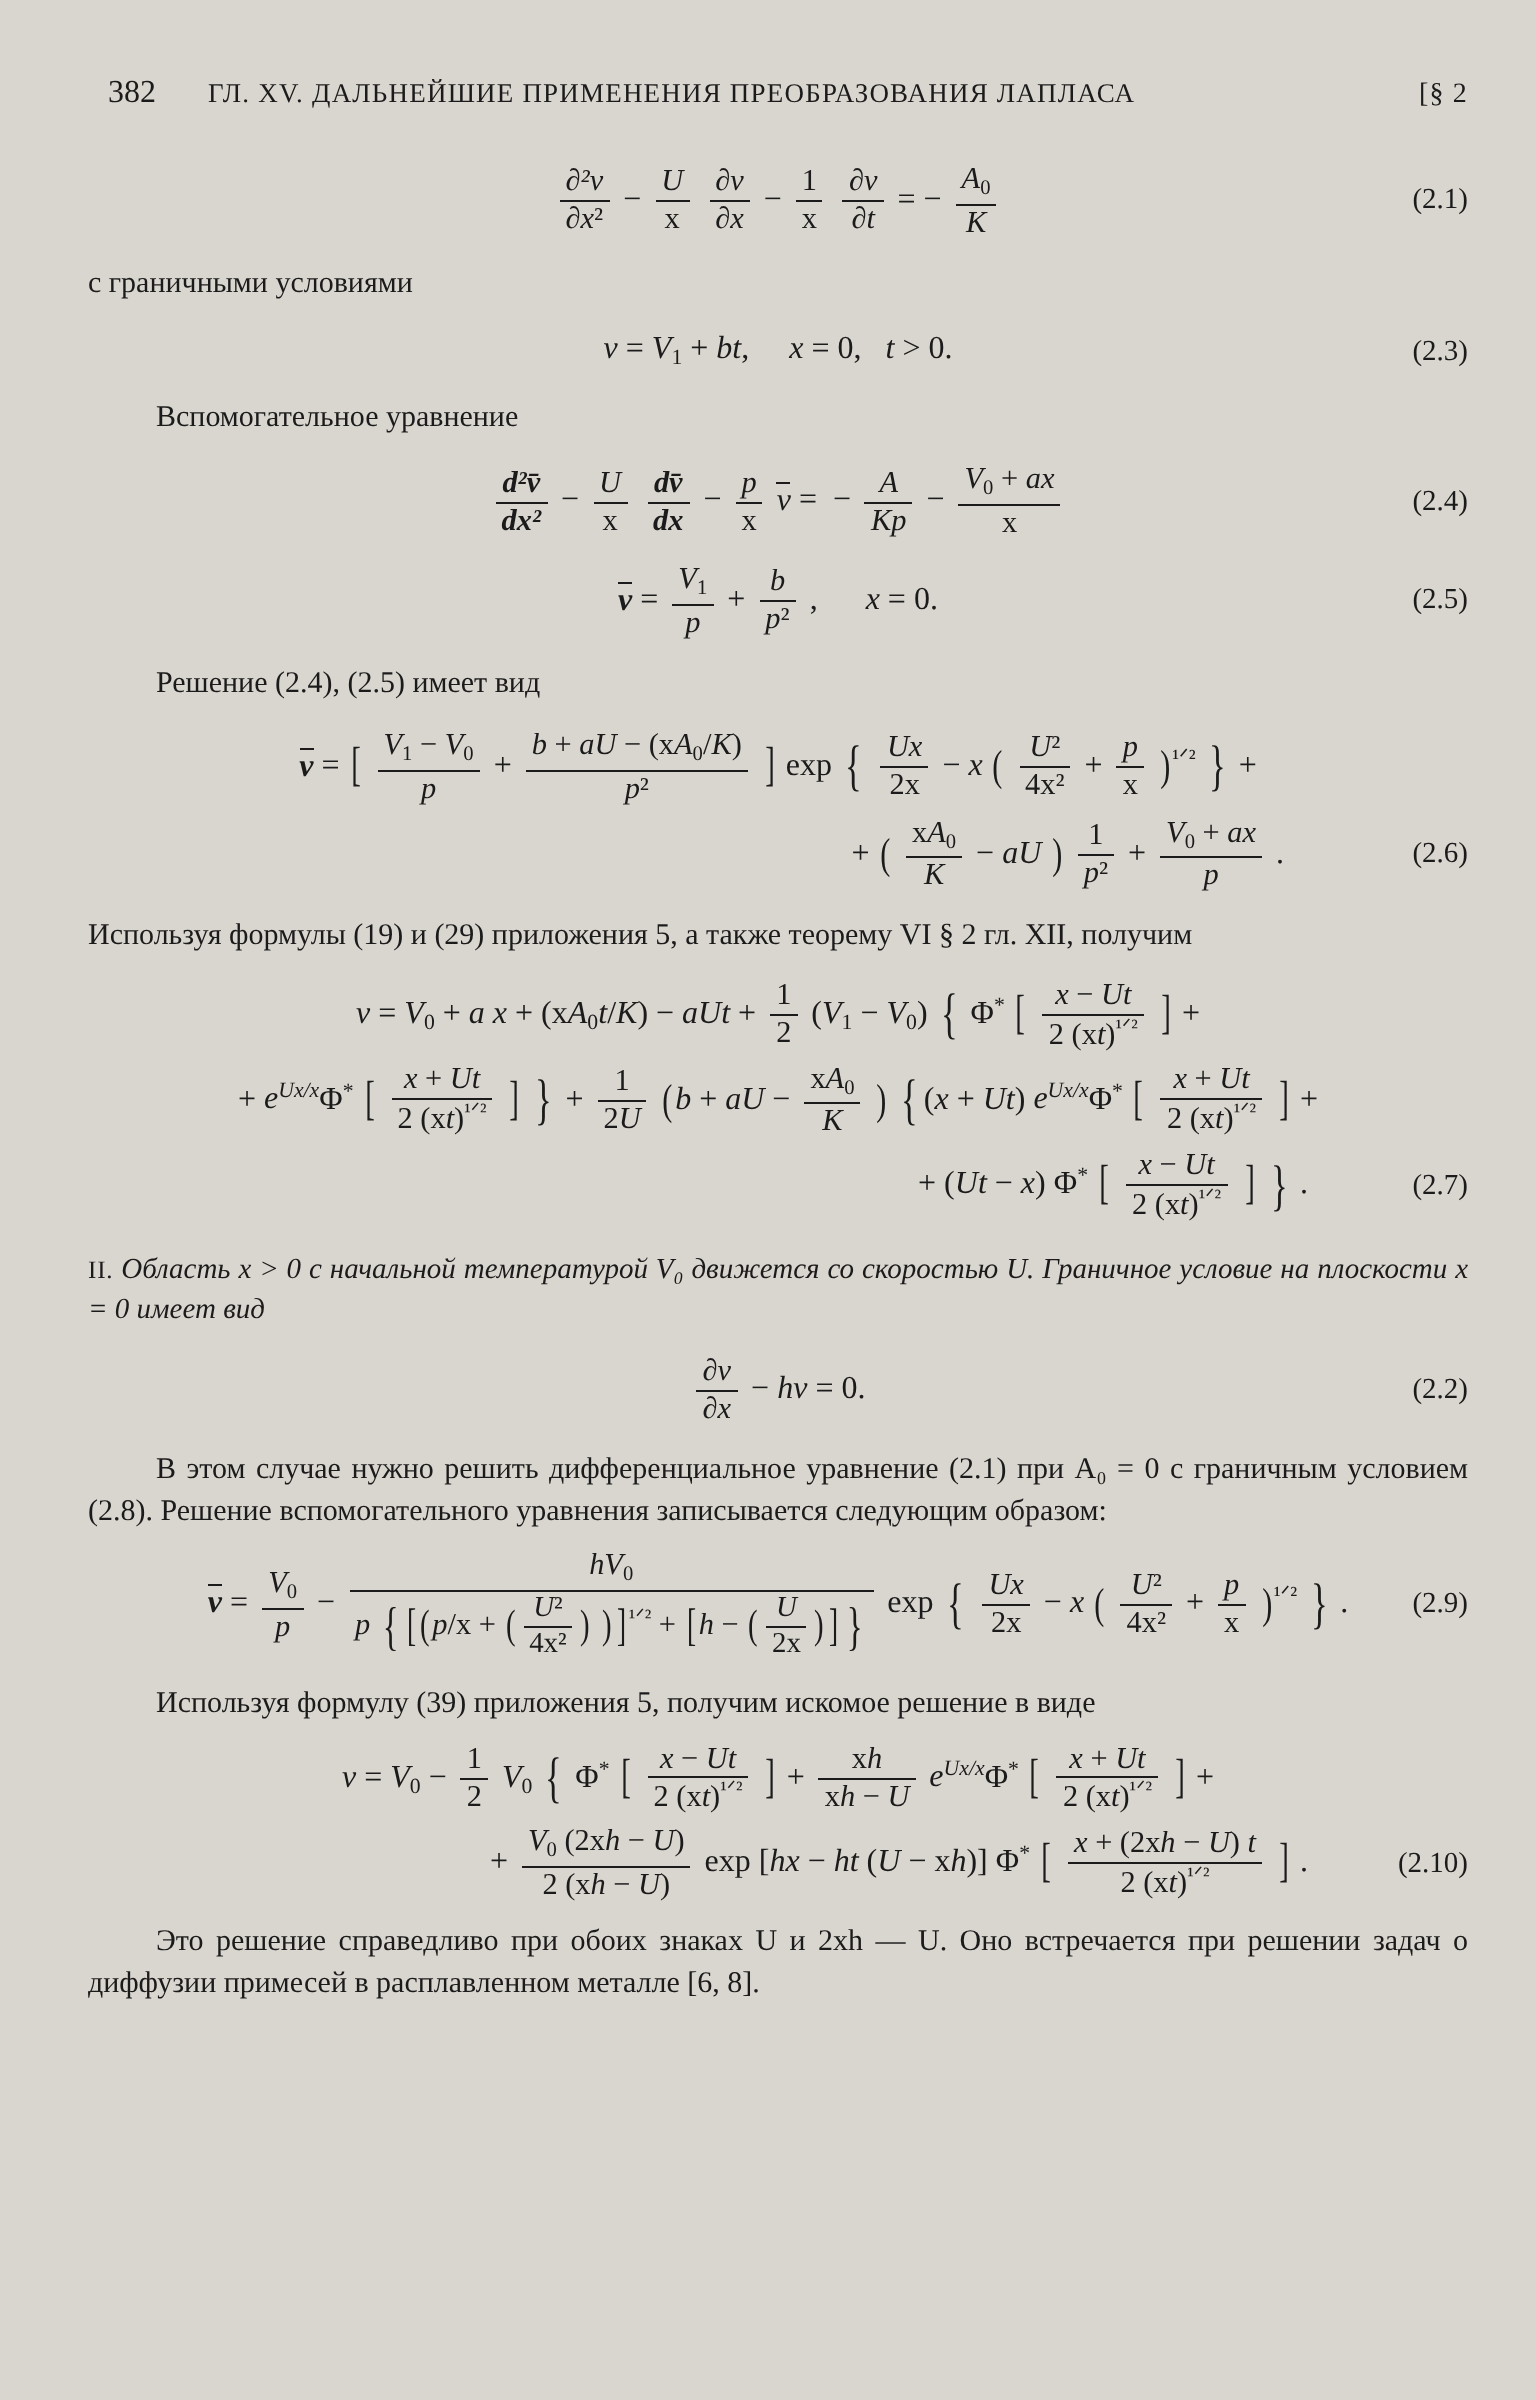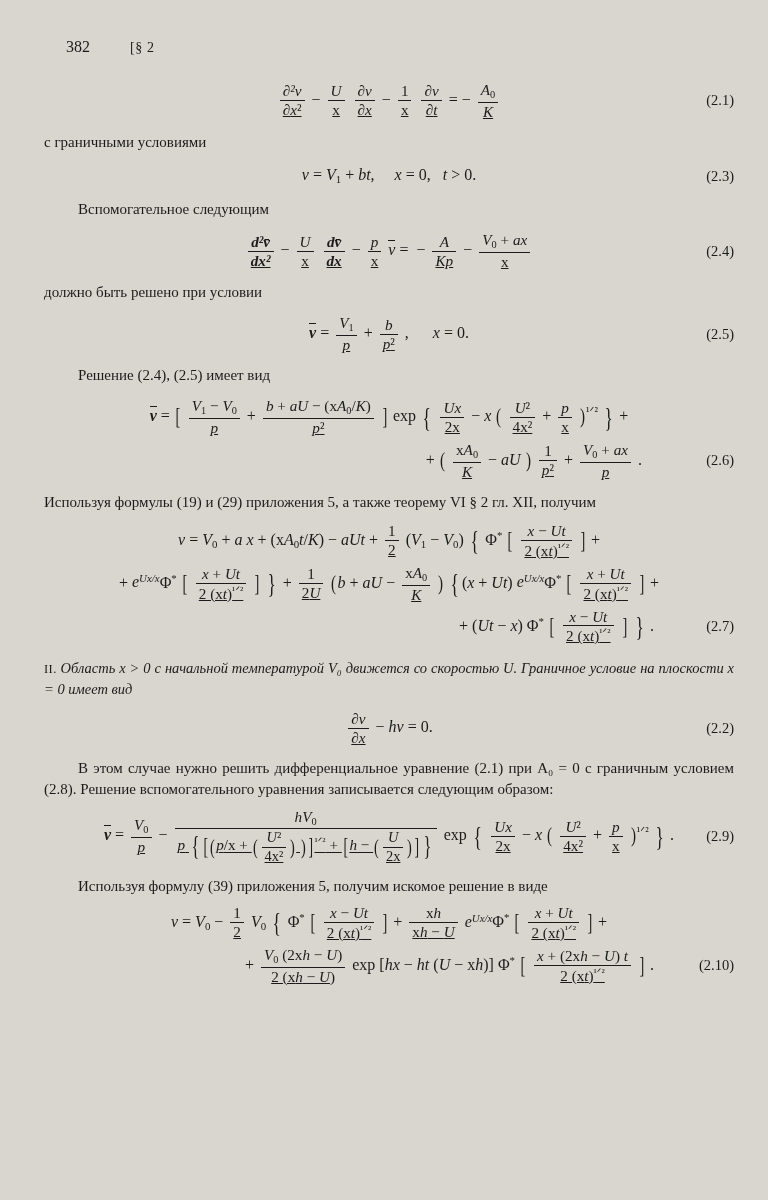--- a/index.html
+++ b/index.html
@@ -27,21 +27,21 @@
     align-items: baseline;
     font-size: 13.5px;
     letter-spacing: 0.6px;
     margin-bottom: 26px;
     white-space: nowrap;
   }
   .header .pageno {
     font-size: 16px;
     letter-spacing: 0;
     margin-right: 26px;
-    margin-left: 22px;
+    margin-left: 10px;
   }
   .header .htitle {
     flex: 1;
     text-align: left;
   }
   .header .hright {
     margin-left: 14px;
     font-size: 14px;
   }
   p.body {
@@ -85,21 +85,20 @@
   .frac > .num {
     display: block;
     padding: 0 3px 1px 3px;
     border-bottom: 1px solid #1b1b1b;
     font-size: 0.95em;
   }
   .frac > .den {
     display: block;
     padding: 1px 3px 0 3px;
     font-size: 0.95em;
-    text-decoration: underline;
   }
   sub { font-size: 0.68em; vertical-align: -0.28em; }
   sup { font-size: 0.68em; vertical-align: 0.5em; }
   .ovl {
     display: inline-block;
     border-top: 1px solid #1b1b1b;
     padding-top: 1px;
     line-height: 1;
   }
   .big {
@@ -134,20 +133,21 @@
   .note .lead { font-style: normal; font-weight: normal; font-size: 12.5px; letter-spacing: .4px;}
   .tiny { font-size: 0.72em; vertical-align: 0.45em; }
 </style>
 </head>
 <body>
 
 <div class="page">
 
   <div class="header">
     <span class="pageno">382</span>
+    <span class="htitle">ГЛ. XV. ДАЛЬНЕЙШИЕ ПРИМЕНЕНИЯ ПРЕОБРАЗОВАНИЯ ЛАПЛАСА</span>
     <span class="hright">[§ 2</span>
   </div>
 
 
   <div class="eqrow">
     <span class="eq">
       <span class="frac"><span class="num">∂<i>²v</i></span><span class="den">∂<i>x</i>²</span></span>
       −
       <span class="frac"><span class="num"><i>U</i></span><span class="den">х</span></span>
       <span class="frac"><span class="num">∂<i>v</i></span><span class="den">∂<i>x</i></span></span>
@@ -163,40 +163,39 @@
   <p class="body noind">с граничными условиями</p>
 
 
   <div class="eqrow">
     <span class="eq">
       <i>v</i> = <i>V</i><sub>1</sub> + <i>bt</i>,&nbsp;&nbsp;&nbsp;&nbsp; <i>x</i> = 0,&nbsp;&nbsp; <i>t</i> &gt; 0.
     </span>
     <span class="eqnum">(2.3)</span>
   </div>
 
-  <p class="body">Вспомогательное следующим</p>
+  <p class="body">Вспомогательное уравнение</p>
 
   <div class="eqrow">
     <span class="eq">
       <span class="frac"><span class="num"><span class="bi">d²v̄</span></span><span class="den"><span class="bi">dx²</span></span></span>
       −
       <span class="frac"><span class="num"><i>U</i></span><span class="den">х</span></span>
       <span class="frac"><span class="num"><span class="bi">dv̄</span></span><span class="den"><span class="bi">dx</span></span></span>
       −
       <span class="frac"><span class="num"><i>p</i></span><span class="den">х</span></span>
       <span class="ovl"><i>v</i></span> =
       &nbsp;−
       <span class="frac"><span class="num"><i>A</i></span><span class="den"><i>Kp</i></span></span>
       −
       <span class="frac"><span class="num"><i>V</i><sub>0</sub> + <i>ax</i></span><span class="den">х</span></span>
     </span>
     <span class="eqnum">(2.4)</span>
   </div>
 
-  <p class="body noind">должно быть решено при условии</p>
 
   <div class="eqrow">
     <span class="eq">
       <span class="ovl"><span class="bi">v</span></span> =
       <span class="frac"><span class="num"><i>V</i><sub>1</sub></span><span class="den"><i>p</i></span></span>
       +
       <span class="frac"><span class="num"><i>b</i></span><span class="den"><i>p</i>²</span></span> ,
       &nbsp;&nbsp;&nbsp;&nbsp; <i>x</i> = 0.
     </span>
     <span class="eqnum">(2.5)</span>
@@ -350,14 +349,15 @@
       +
       <span class="frac"><span class="num"><i>V</i><sub>0</sub> (2х<i>h</i> − <i>U</i>)</span><span class="den">2 (х<i>h</i> − <i>U</i>)</span></span>
       exp [<i>hx</i> − <i>ht</i> (<i>U</i> − х<i>h</i>)] Φ<sup>*</sup>
       <span class="brk">[</span>
       <span class="frac"><span class="num"><i>x</i> + (2х<i>h</i> − <i>U</i>) <i>t</i></span><span class="den">2 (х<i>t</i>)<span class="tiny">¹ᐟ²</span></span></span>
       <span class="brk">]</span> .
     </span>
     <span class="eqnum">(2.10)</span>
   </div>
 
+  <p class="body" style="margin-top:10px;">Это решение справедливо при обоих знаках U и 2хh — U. Оно встречается при решении задач о диффузии примесей в расплавленном металле [6, 8].</p>
 
 </div>
 
 </body></html>

